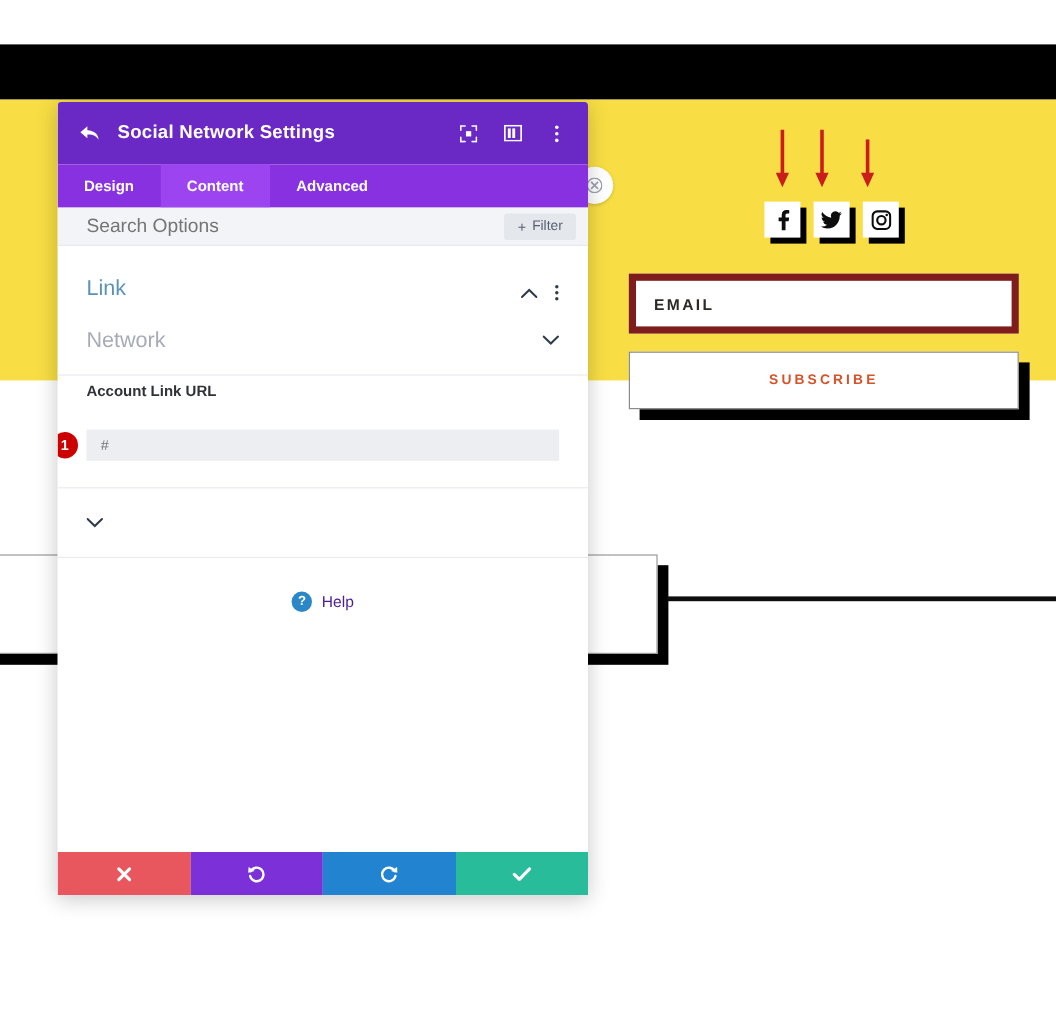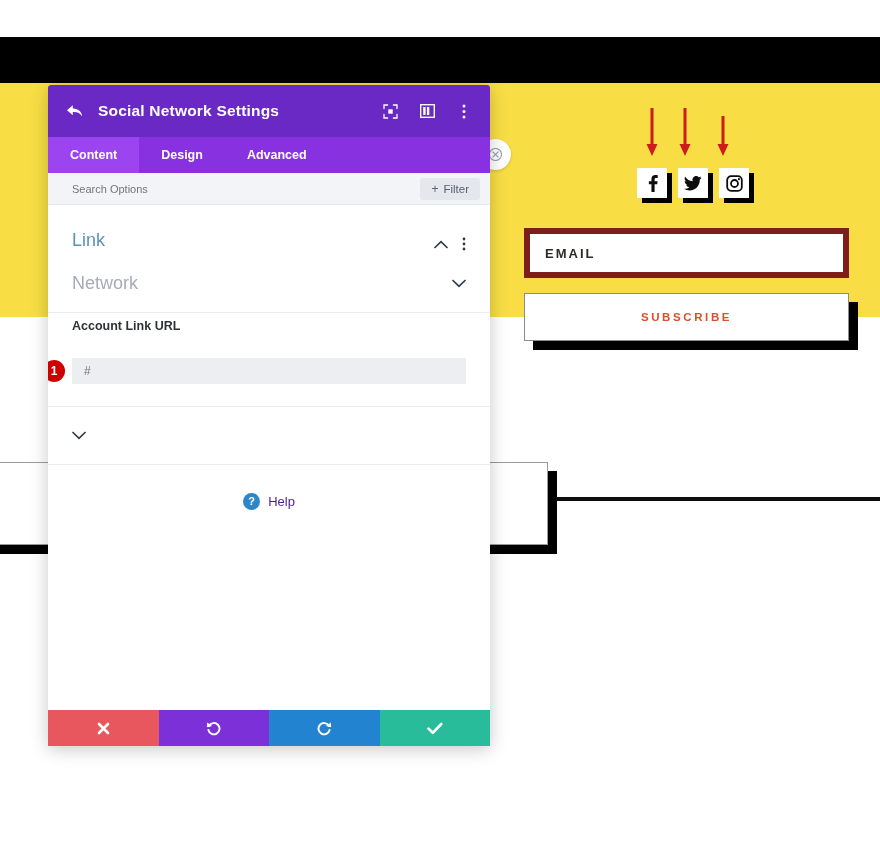--- a/index.html
+++ b/index.html
@@ -106,21 +106,21 @@
   }
   .tab.active { background: #9b44f0; }
 
   .search-bar {
     height: 32px; background: #f3f4f7; border-bottom: 1px solid #e7e9ee;
     display: flex; align-items: center; padding: 0 10px 0 24px; flex: 0 0 auto;
   }
   .search-input {
     flex: 1 1 auto; border: none; background: transparent; outline: none;
     font-family: "Liberation Sans", sans-serif;
-    font-size: 11px; color: #a9aebb;
+    font-size: 16px; color: #a9aebb;
   }
   .filter-btn {
     background: #e4e7ec; color: #596071; font-size: 11.5px;
     padding: 5px 11px; border-radius: 3px; display: flex; align-items: center; gap: 5px;
   }
   .filter-plus { font-size: 12px; line-height: 1; }
 
   .modal-body { flex: 1 1 auto; background: #ffffff; overflow: hidden; }
 
   .accordion {
@@ -258,22 +258,22 @@
           <svg width="4" height="15" viewBox="0 0 4 15">
             <circle cx="2" cy="2" r="1.5" fill="#ffffff"></circle>
             <circle cx="2" cy="7.5" r="1.5" fill="#ffffff"></circle>
             <circle cx="2" cy="13" r="1.5" fill="#ffffff"></circle>
           </svg>
         </span>
       </span>
     </div>
 
     <div class="modal-tabs">
+      <div class="tab">Design</div>
       <div class="tab active">Content</div>
-      <div class="tab">Design</div>
       <div class="tab">Advanced</div>
     </div>
 
     <div class="search-bar">
       <input class="search-input" type="text" placeholder="Search Options" style="">
       <div class="filter-btn">
         <span class="filter-plus">+</span>
         <span>Filter</span>
       </div>
     </div>

